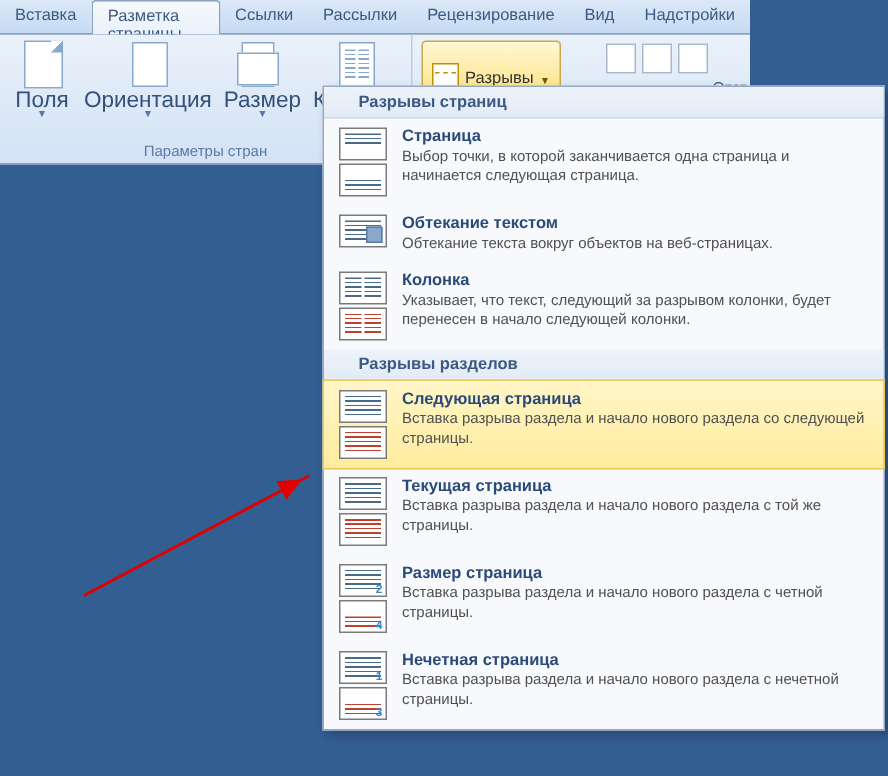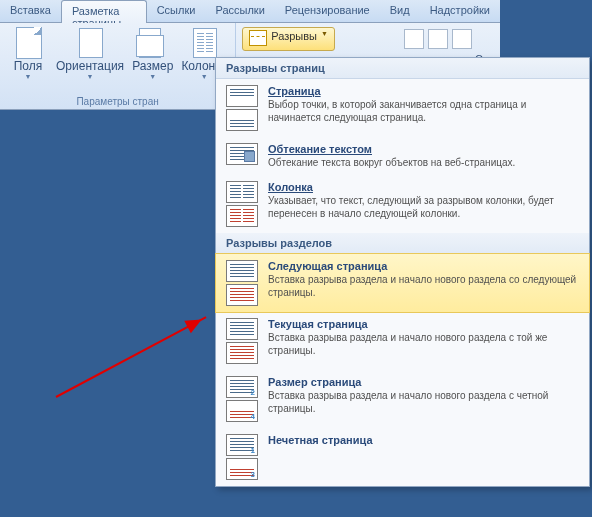--- a/index.html
+++ b/index.html
@@ -5,57 +5,57 @@
 html,body{margin:0;padding:0;font-family:"Segoe UI",Tahoma,sans-serif;font-size:11px;color:#333;background:#335e92;width:592px;height:517px;overflow:hidden}
 .app{width:500px;height:517px;position:relative}
 .tabs{display:flex;background:linear-gradient(#dbe8f7,#c7dbf3);border-bottom:1px solid #8ba0bc;height:22px}
 .tab{padding:4px 10px 3px;color:#3b5a82;cursor:pointer}
 .tab.active{background:linear-gradient(#f6f9fd,#eaf1fa);border:1px solid #8ba0bc;border-bottom:none;border-radius:3px 3px 0 0;margin-bottom:-1px}
 .ribbon{background:linear-gradient(#eaf1fa,#d3e2f5);height:86px;display:flex;border-bottom:1px solid #8ba0bc;position:relative}
 .grp{display:flex;flex-direction:column;border-right:1px solid #b8cde8;padding:2px 4px 0;align-items:center}
 .grp-row{display:flex}
 .btn{display:flex;flex-direction:column;align-items:center;padding:2px 4px;cursor:pointer;text-align:center;min-width:40px}
 .btn .ico{width:32px;height:32px;margin-bottom:2px;position:relative}
-.btn .lbl{font-size:12px;color:#33517a;line-height:11px}
+.btn .lbl{font-size:15px;color:#33517a;line-height:11px}
 .btn .dd{font-size:7px;color:#5a7aa5;margin-top:1px}
 .grp-label{font-size:10px;color:#5a7aa5;text-align:right;padding:2px 0;margin-top:auto}
 .ico-page{width:24px;height:30px;border:1px solid #88a8cc;background:#fff;position:absolute;left:4px;top:0}
 .ico-page::before{content:"";position:absolute;right:-1px;top:-1px;width:8px;height:8px;background:linear-gradient(135deg,#fff 50%,#88a8cc 50%)}
 .ico-orient{width:22px;height:28px;border:1px solid #88a8cc;background:#fff;position:absolute;left:5px;top:1px}
 .ico-size{width:20px;height:28px;border:1px solid #88a8cc;background:#fff;position:absolute;left:2px;top:1px}
 .ico-size::after{content:"";position:absolute;width:26px;height:20px;border:1px solid #88a8cc;background:#fff;left:-4px;top:6px}
 .ico-cols{width:22px;height:28px;border:1px solid #88a8cc;background:#fff;position:absolute;left:5px;top:1px}
 .ico-cols::before,.ico-cols::after{content:"";position:absolute;top:4px;bottom:4px;width:7px;background:repeating-linear-gradient(#88a8cc,#88a8cc 1px,transparent 1px,transparent 3px)}
 .ico-cols::before{left:3px}.ico-cols::after{right:3px}
-.breaks-btn{display:flex;align-items:flex-start;background:linear-gradient(#fef7d0,#fde07a);border:1px solid #c6a94e;border-radius:3px;padding:2px 6px;margin:2px;cursor:pointer;height:18px}
+.breaks-btn{display:flex;align-items:flex-end;background:linear-gradient(#fef7d0,#fde07a);border:1px solid #c6a94e;border-radius:3px;padding:12px 6px;margin:2px;cursor:pointer;height:18px}
 .breaks-btn .bi{width:16px;height:14px;margin-right:4px;background:#fff;border:1px solid #c09000;position:relative}
 .breaks-btn .bi::after{content:"";position:absolute;left:1px;right:1px;top:5px;border-top:1px dashed #c09000}
 .breaks-btn .bdd{margin-left:4px;font-size:7px;color:#7a5a00}
 .sm-ico{width:18px;height:18px;border:1px solid #a8b8cc;background:#fff;margin:2px}
 .right-icons{display:flex;padding:4px}
 .menu{position:absolute;left:215px;top:57px;width:373px;background:#f7f9fc;border:1px solid #92a8c4;box-shadow:3px 3px 6px rgba(0,0,0,.25);z-index:10}
-.menu-section-title{background:linear-gradient(#eef3fa,#e2ebf6);padding:4px 10px;font-weight:bold;color:#3b5a82;border-bottom:1px solid #c8d6e8;font-size:11px}
+.menu-section-title{background:linear-gradient(#eef3fa,#e2ebf6);padding:4px 23px;font-weight:bold;color:#3b5a82;border-bottom:1px solid #c8d6e8;font-size:11px}
 .menu-item{display:flex;padding:6px 8px;cursor:pointer}
 .menu-item.hl{background:linear-gradient(#fff6c8,#ffec9e);border:1px solid #e8c85a;margin:-1px}
 .mi-ico{width:36px;flex-shrink:0;margin-right:8px;display:flex;flex-direction:column;gap:2px;align-items:center}
 .pg{width:30px;height:20px;border:1px solid #7a7a7a;background:#fff;position:relative}
 .pg.lines::before{content:"";position:absolute;left:3px;right:3px;top:3px;bottom:3px;background:repeating-linear-gradient(#4a6a8a,#4a6a8a 1px,transparent 1px,transparent 3px)}
 .pg.redlines::before{content:"";position:absolute;left:3px;right:3px;top:3px;bottom:3px;background:repeating-linear-gradient(#c04030,#c04030 1px,transparent 1px,transparent 3px)}
 .pg.half-top::before{content:"";position:absolute;left:3px;right:3px;top:3px;height:7px;background:repeating-linear-gradient(#4a6a8a,#4a6a8a 1px,transparent 1px,transparent 3px)}
 .pg.half-bot::before{content:"";position:absolute;left:3px;right:3px;bottom:3px;height:7px;background:repeating-linear-gradient(#4a6a8a,#4a6a8a 1px,transparent 1px,transparent 3px)}
 .pg.half-bot-red::before{content:"";position:absolute;left:3px;right:3px;bottom:3px;height:7px;background:repeating-linear-gradient(#c04030,#c04030 1px,transparent 1px,transparent 3px)}
 .pg.cols::before,.pg.cols::after{content:"";position:absolute;top:3px;bottom:3px;width:11px;background:repeating-linear-gradient(#4a6a8a,#4a6a8a 1px,transparent 1px,transparent 3px)}
 .pg.cols::before{left:3px}.pg.cols::after{right:3px}
 .pg.cols-r::before,.pg.cols-r::after{content:"";position:absolute;top:3px;bottom:3px;width:11px;background:repeating-linear-gradient(#c04030,#c04030 1px,transparent 1px,transparent 3px)}
 .pg.cols-r::before{left:3px}.pg.cols-r::after{right:3px}
 .pg.wrap::after{content:"";position:absolute;right:2px;bottom:2px;width:9px;height:9px;background:#88a8cc;border:1px solid #5a7aa5}
 .pg .num{position:absolute;right:2px;bottom:0;font-size:8px;color:#3e88c8;font-weight:bold}
 .mi-txt{flex:1}
 .mi-title{font-weight:bold;color:#2a4a7a;margin-bottom:1px}
-.mi-title.u{text-decoration:underline}
+.mi-title.u{}
 .mi-desc{color:#505050;font-size:10px;line-height:13px}
 .arrow{position:absolute;left:56px;top:396px;width:170px;height:2px;background:#e00000;transform:rotate(-28deg);transform-origin:left center;z-index:20}
 .arrow::after{content:"";position:absolute;right:-2px;top:-6px;border:7px solid transparent;border-left:16px solid #e00000}
 .ost{position:absolute;right:2px;top:30px;font-size:10.5px;color:#33517a}
 </style>
 </head>
 <body>
 
 <div class="app">
 
@@ -198,18 +198,19 @@
       <div class="mi-ico">
           <div class="pg lines">
             <span class="num">1</span>
           </div>
           <div class="pg half-bot-red">
             <span class="num">3</span>
           </div>
         </div>
       <div class="mi-txt">
         <div class="mi-title">Нечетная страница</div>
+        <div class="mi-desc">Вставка разрыва раздела и начало нового раздела с нечетной страницы.</div>
       </div>
     </div>
   </div>
 
   <div class="arrow"></div>
 </div>
 
 </body></html>

